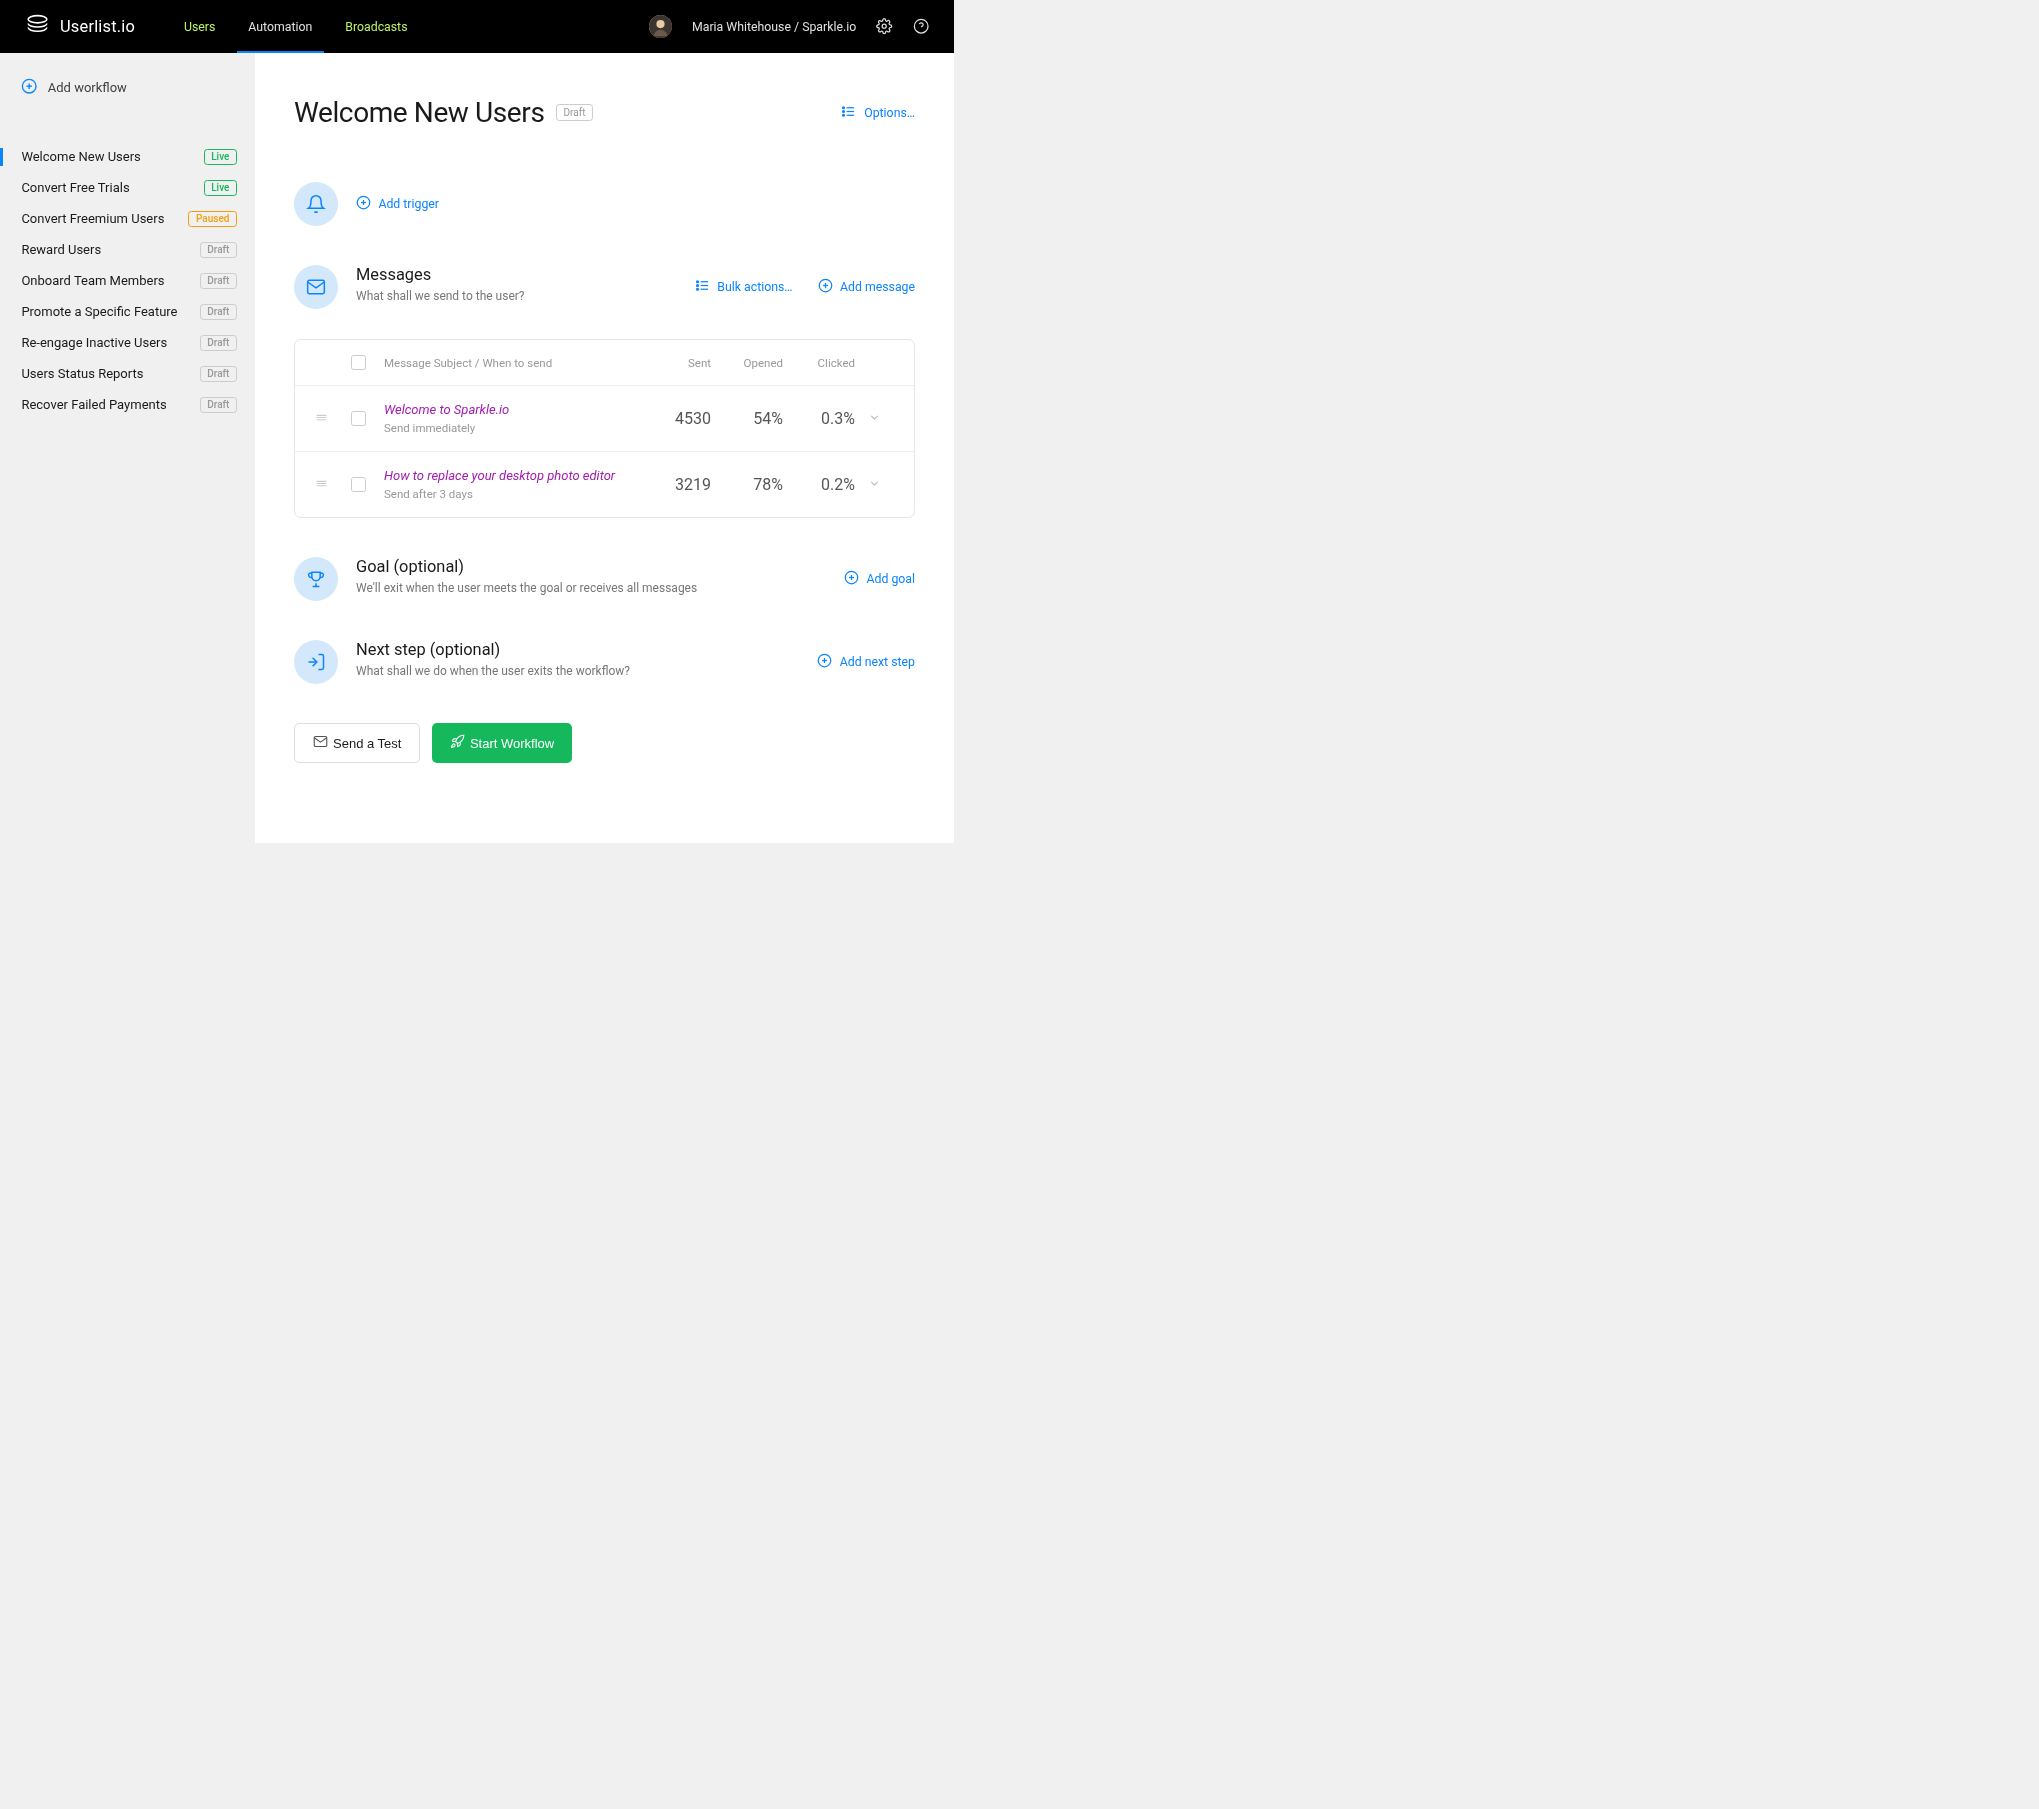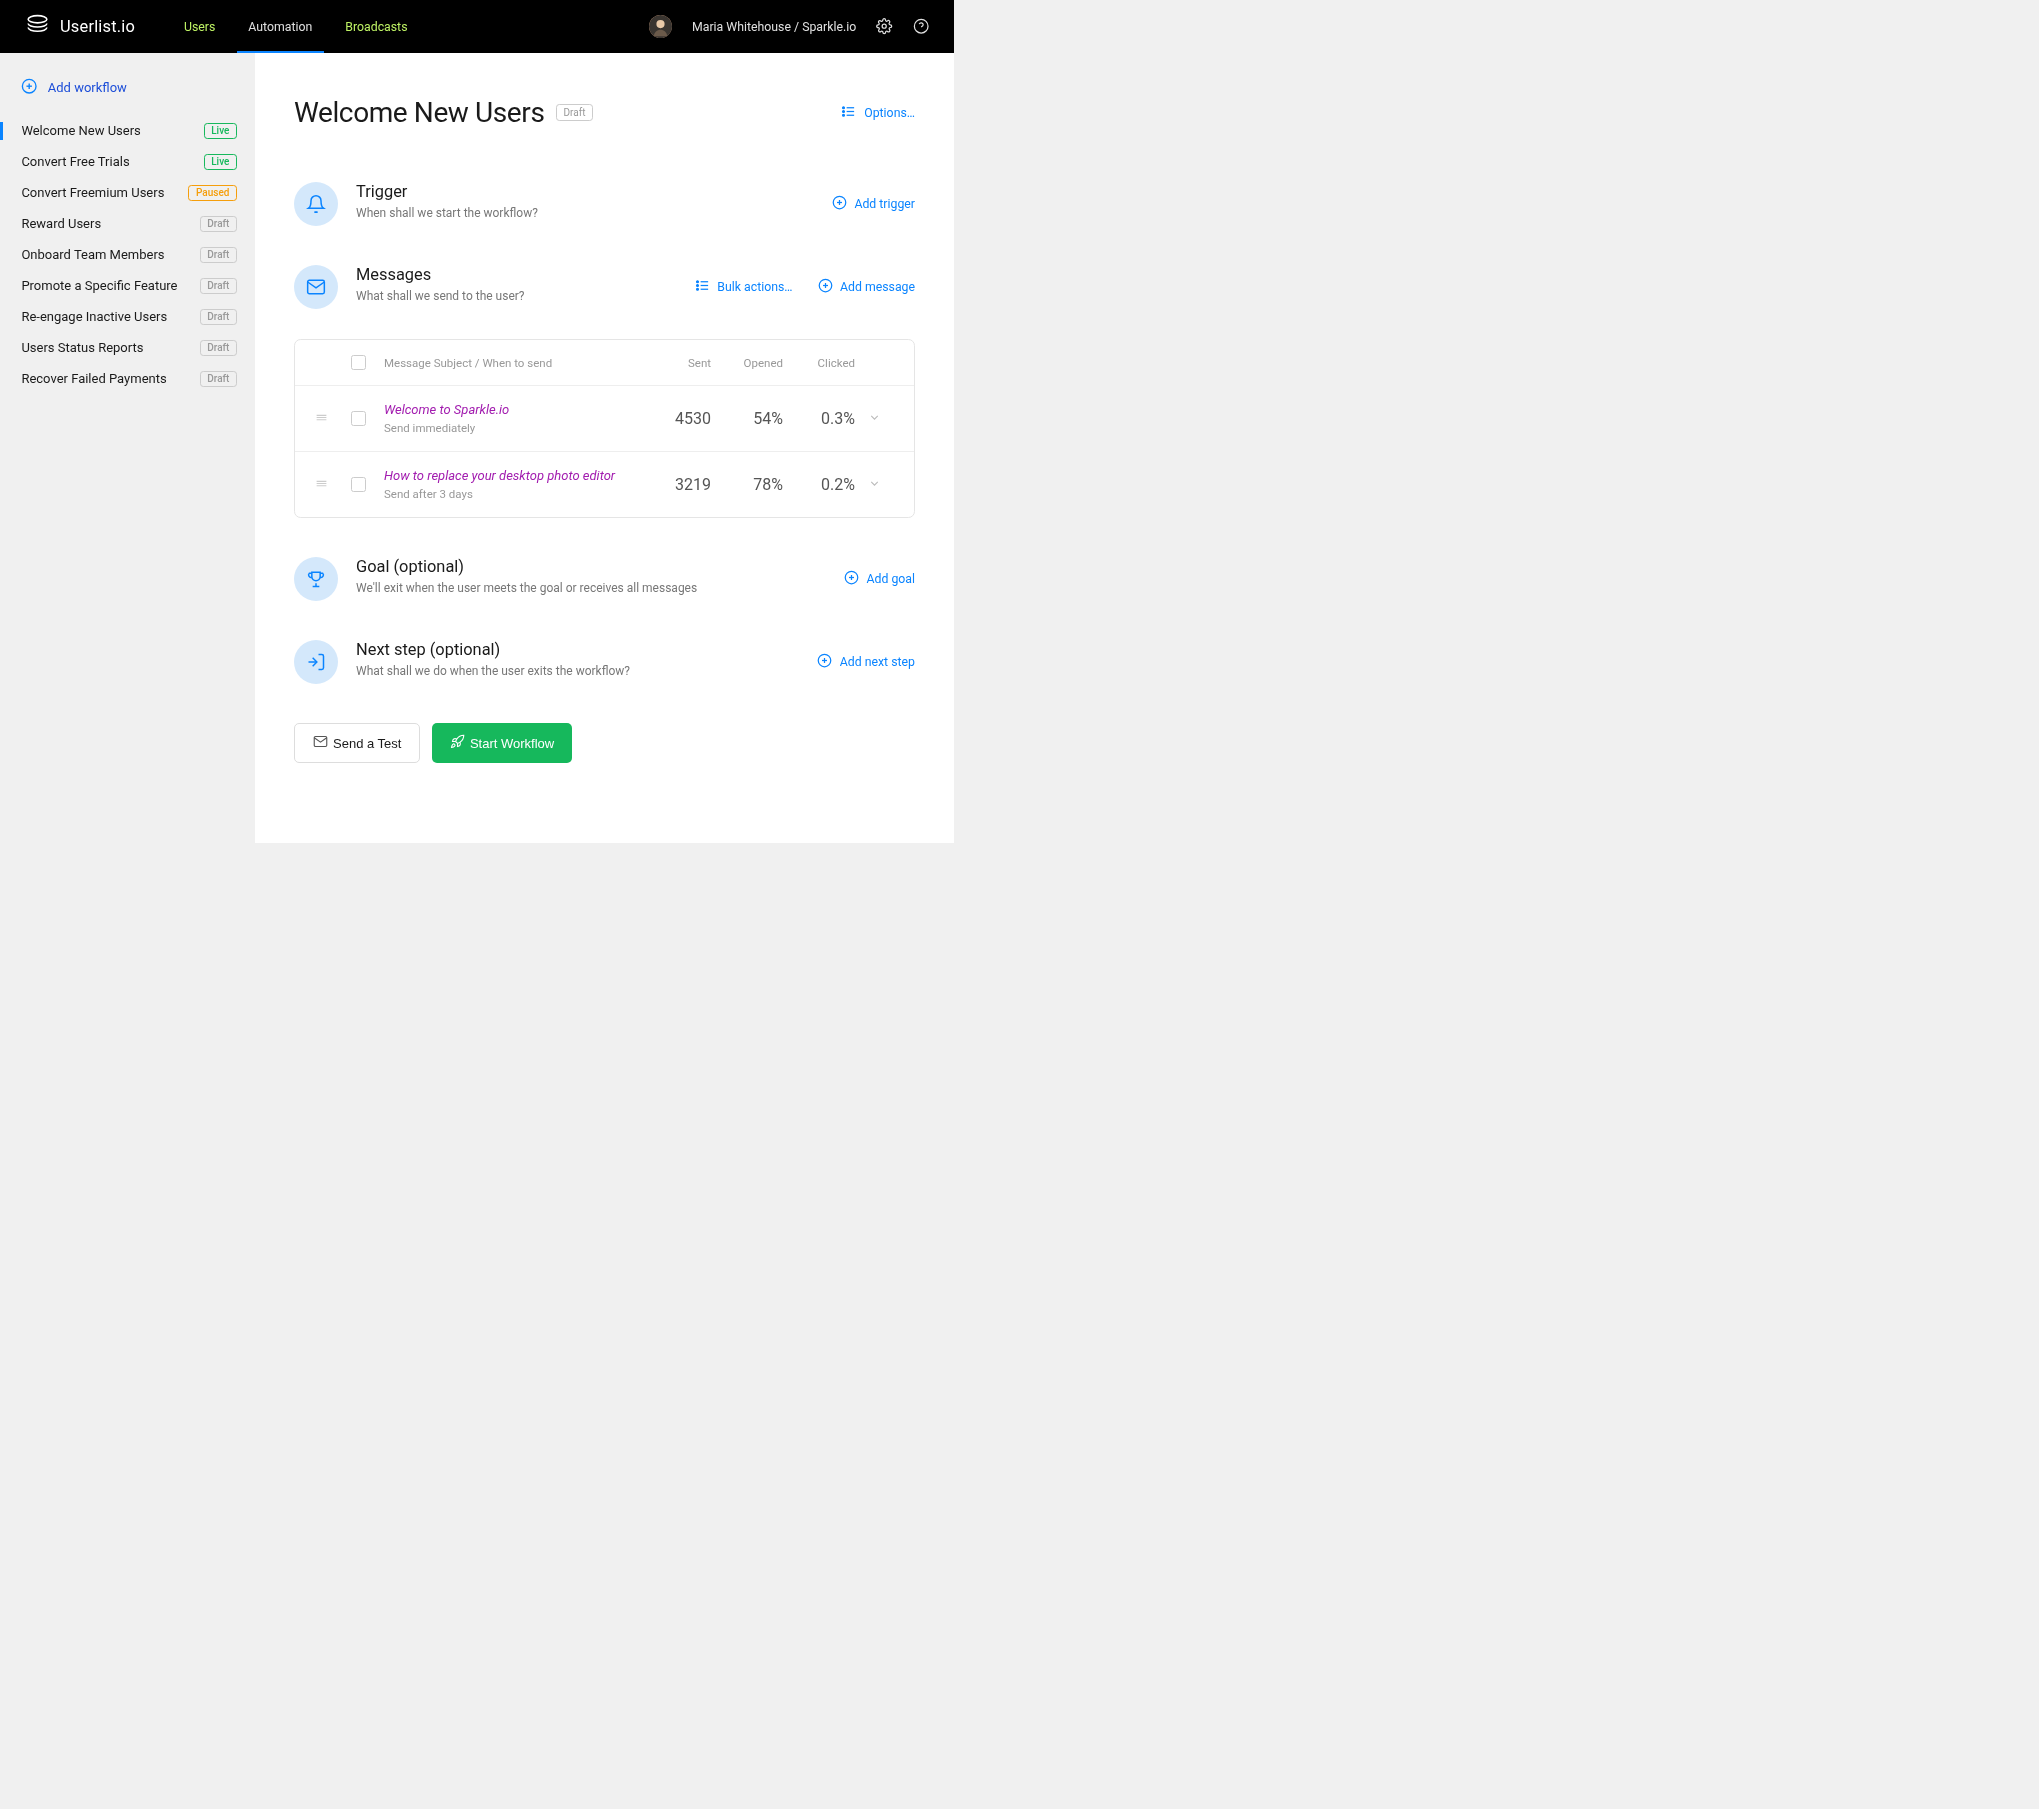--- a/index.html
+++ b/index.html
@@ -12,21 +12,21 @@
 .nav-item.active { color: #e0e0e0; }
 .nav-item.active::after { content: ""; position: absolute; bottom: 0; left: -11.5px; right: -11.5px; height: 2.5px; background: #0a84ff; }
 .topbar-right { margin-left: auto; display: flex; align-items: center; gap: 20px; }
 .avatar { width: 23px; height: 23px; border-radius: 50%; background: linear-gradient(135deg, #c99a7a 0%, #8b6f5c 100%); display: flex; align-items: center; justify-content: center; overflow: hidden; }
 .avatar svg { width: 100%; height: 100%; }
 .user-label { color: #e0e0e0; font-size: 12.3px; }
 .icon-btn { color: #e0e0e0; cursor: pointer; display: flex; }
 
 .layout { display: flex; }
 .sidebar { width: 255px; background: #f0f0f0; padding: 25px 18px 25px 21.4px; min-height: 790px; }
-.add-workflow { display: flex; align-items: center; gap: 10px; color: #1d4ed8; font-size: 13px; cursor: pointer; margin-bottom: 18px; }
+.add-workflow { display: flex; align-items: center; gap: 10px; color: #404040; font-size: 13px; cursor: pointer; margin-bottom: 44px; }
 .sidebar-list { display: flex; flex-direction: column; gap: 0; }
 .sidebar-item { display: flex; align-items: center; justify-content: space-between; padding: 7.4px 0; font-size: 13px; cursor: pointer; position: relative; }
 .sidebar-item.selected::before { content: ""; position: absolute; left: -21.4px; top: 6.6px; bottom: 6.6px; width: 2.5px; background: #0a84ff; }
 .sidebar-item .wf-name { color: #1a1a1a; }
 .badge { font-size: 10px; padding: 1.6px 6.6px; border-radius: 3.3px; border: 0.8px solid; font-weight: 500; }
 .badge-live { color: #16b85c; border-color: #16b85c; background: transparent; }
 .badge-paused { color: #f59e0b; border-color: #f59e0b; background: transparent; }
 .badge-draft { color: #999; border-color: #ccc; background: transparent; }
 
 .main { flex: 1; background: #fff; padding: 43px 39px 49px 39px; min-height: 790px; }
@@ -183,24 +183,20 @@
       </div>
     </div>
 
     <div class="section">
       <div class="section-head">
         <div class="section-icon">
           <svg width="20" height="20" viewBox="0 0 24 24" fill="none" stroke="#0a84ff" stroke-width="1.8">
               <path d="M18 8A6 6 0 0 0 6 8c0 7-3 9-3 9h18s-3-2-3-9"></path>
               <path d="M13.73 21a2 2 0 0 1-3.46 0"></path>
             </svg>
-        </div>
-        <div class="section-text">
-          <div class="section-title">Trigger</div>
-          <div class="section-sub">When shall we start the workflow?</div>
         </div>
         <div class="section-actions">
           <div class="action-link">
             <span><svg width="15" height="15" viewBox="0 0 24 24" fill="none" stroke="#0a84ff" stroke-width="2">
                   <circle cx="12" cy="12" r="10"></circle>
                   <line x1="12" y1="8" x2="12" y2="16"></line>
                   <line x1="8" y1="12" x2="16" y2="12"></line>
                 </svg></span>
             <span>Add trigger</span>
           </div>

